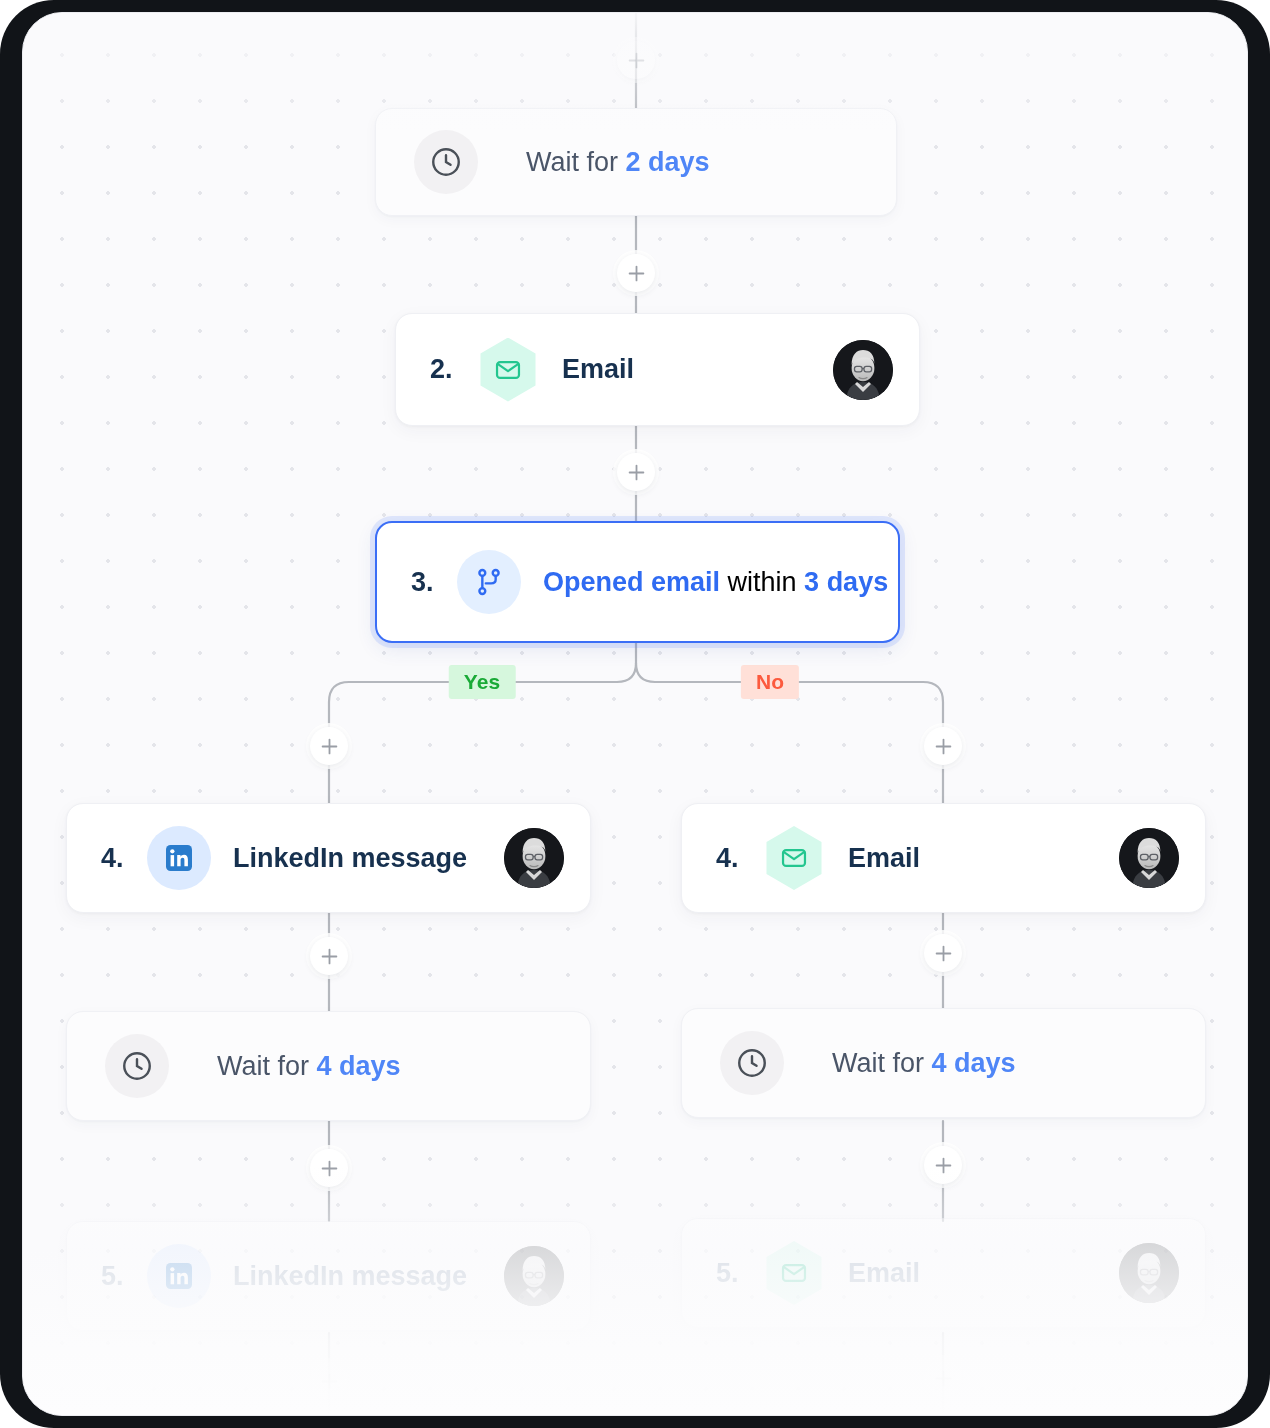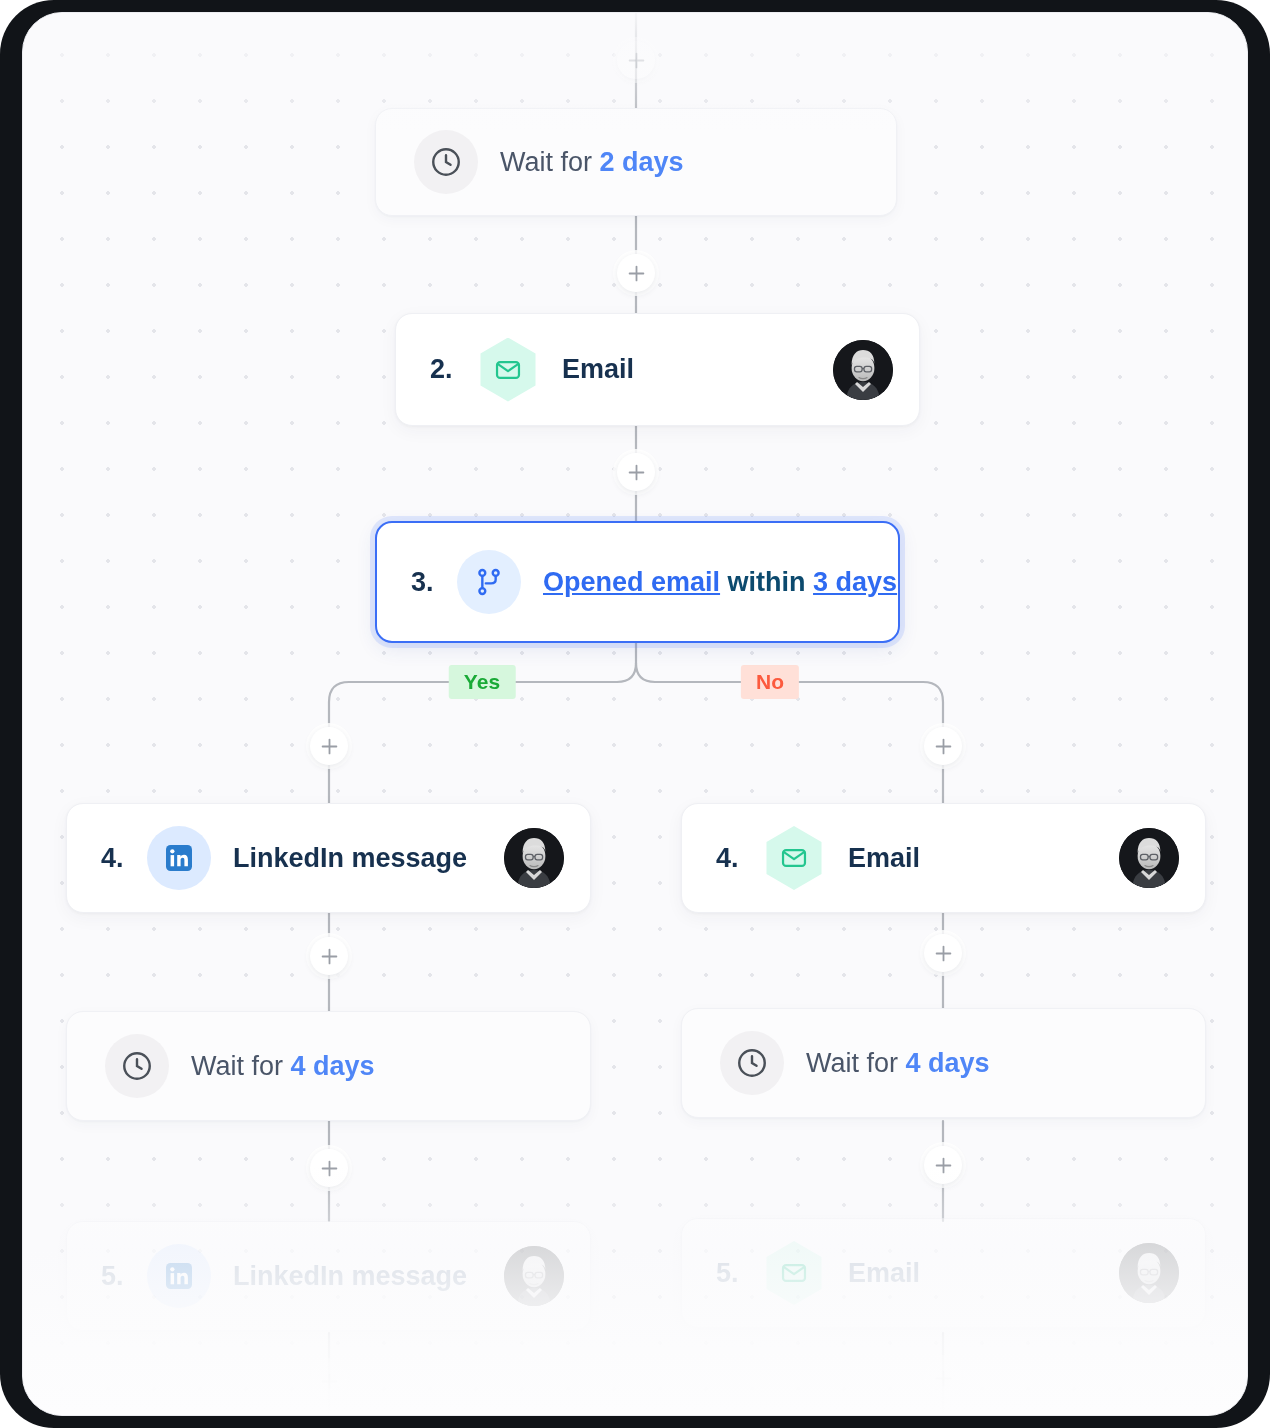--- a/index.html
+++ b/index.html
@@ -86,20 +86,21 @@
     display: flex;
     align-items: center;
     padding: 0 26px 0 34px;
   }
 
   .node.wait {
     background: #fcfcfd;
     border-color: #f0f1f5;
     box-shadow: 0 1px 2px rgba(36,44,73,.03), 0 4px 14px rgba(36,44,73,.035);
     padding-left: 38px;
+    gap: 26px;
   }
 
   .node.selected {
     border: 2px solid #3b6ef6;
     box-shadow: 0 0 0 5px rgba(86,131,255,.16), 0 6px 20px rgba(40,70,160,.10);
   }
 
   .step-num {
     font-size: 27px;
     font-weight: 700;
@@ -146,22 +147,22 @@
   }
   .wait-text .hl { color: #4f86f7; font-weight: 700; }
 
   .cond-text {
     font-size: 27px;
     font-weight: 700;
     margin-left: 22px;
     white-space: nowrap;
     color: #1d2733;
   }
-  .cond-text .b { color: #2f6bf2; text-decoration: underline; }
-  .cond-text .mid { font-weight: 700; color: #0c4a6e; }
+  .cond-text .b { color: #2f6bf2; }
+  .cond-text .mid { font-weight: 400; color: #000000; }
 
   .avatar {
     margin-left: auto;
     flex: none;
     width: 60px; height: 60px;
     border-radius: 50%;
     overflow: hidden;
     background: #14161a;
     box-shadow: 0 0 0 2px #ffffff;
   }

